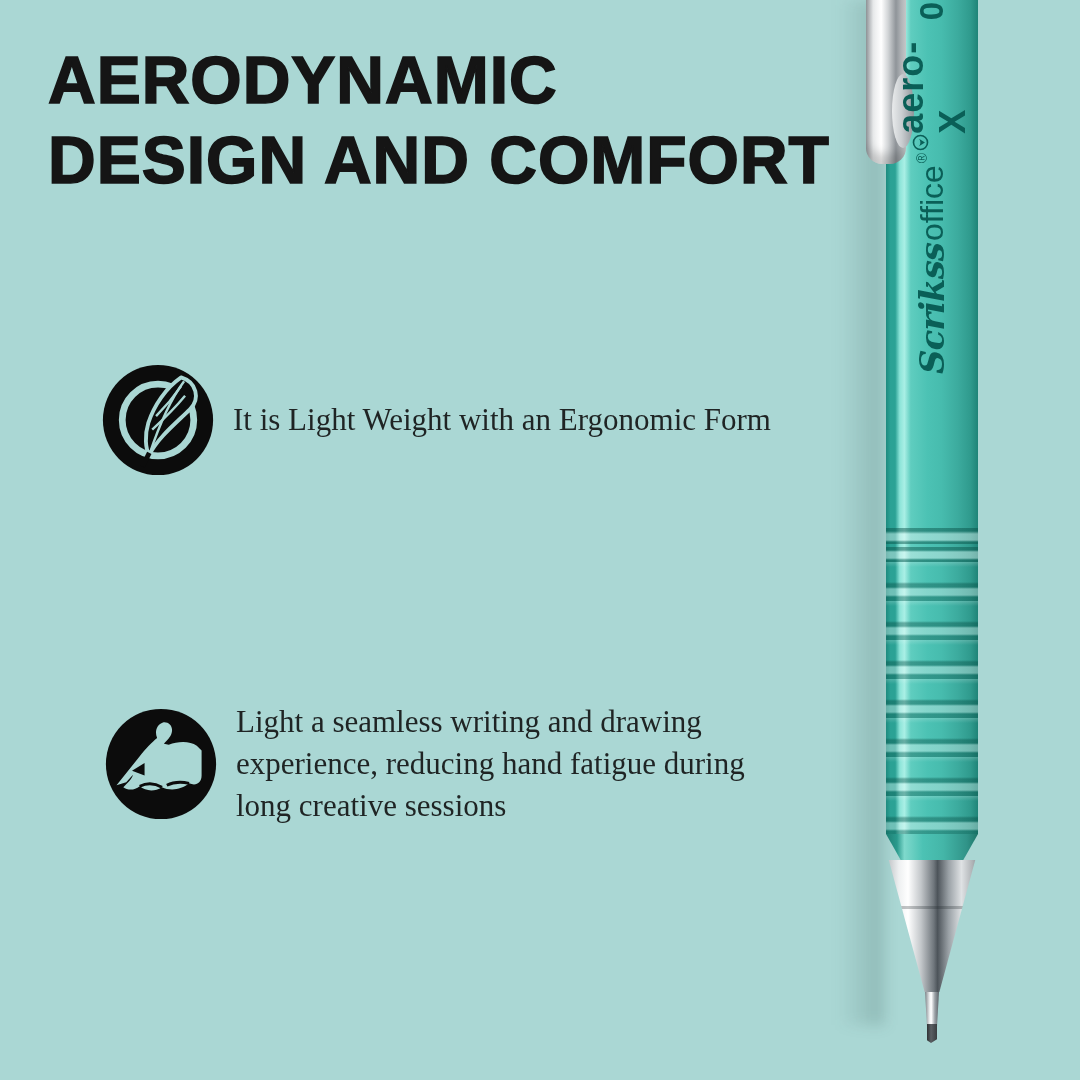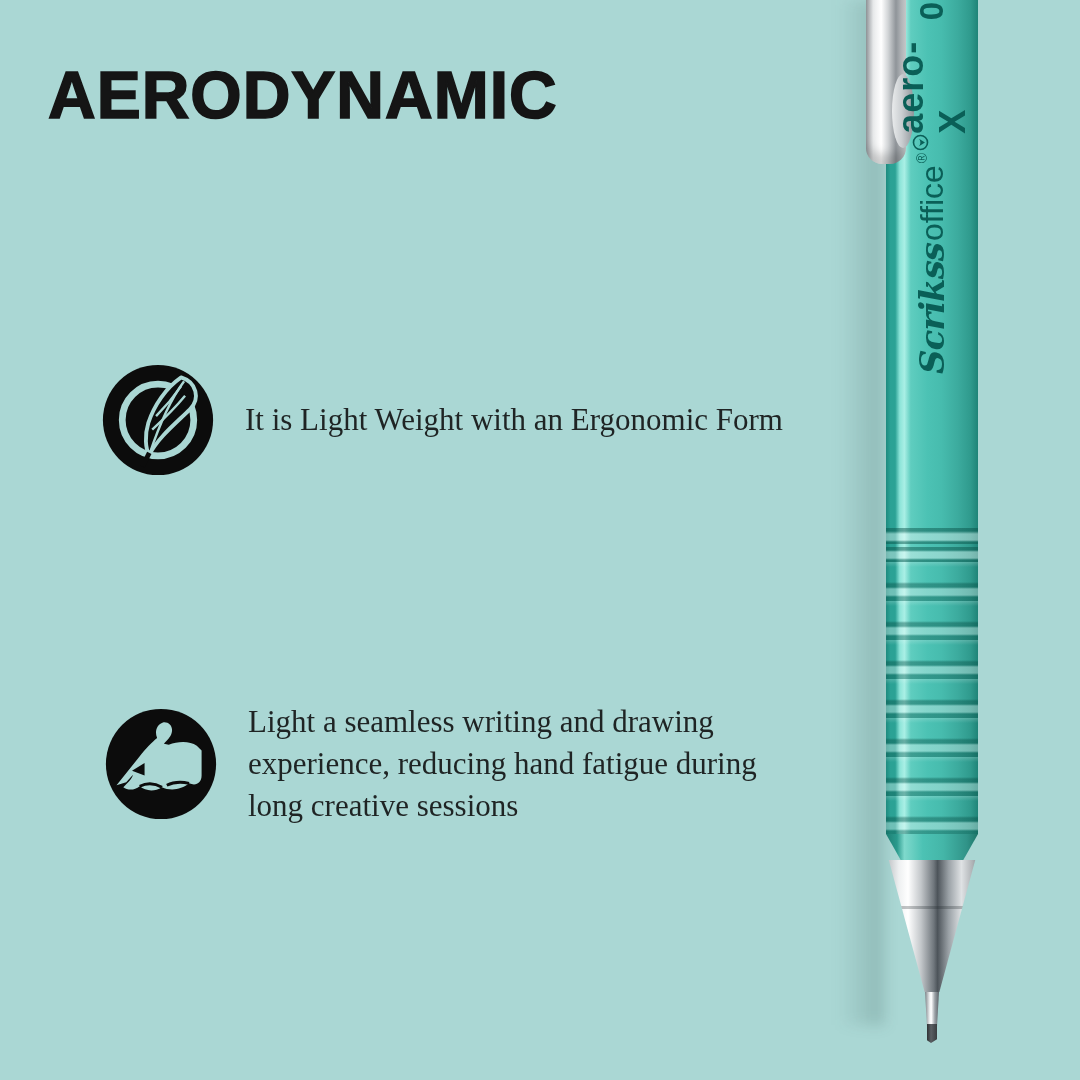--- a/index.html
+++ b/index.html
@@ -1,29 +1,29 @@
 <!DOCTYPE html>
 <html><head>
 <meta charset="utf-8">
 <style>
   html,body{margin:0;padding:0;}
   body{width:1080px;height:1080px;font-family:"Liberation Serif", serif;}
   .canvas{position:relative;width:1080px;height:1080px;background:#aad7d4;overflow:hidden;}
 
   
   .headline{
-    position:absolute;left:48px;top:55px;
+    position:absolute;left:48px;top:40px;
     font-family:"Liberation Sans", sans-serif;
     font-weight:900;font-size:66px;line-height:80px;letter-spacing:1px;
     color:#151515;-webkit-text-stroke:1.6px #151515;
   }
   .headline span{display:block;white-space:nowrap;}
 
   
-  .feature{position:absolute;display:flex;align-items:center;gap:29px;}
+  .feature{position:absolute;display:flex;align-items:center;gap:17px;}
   .feature-1{left:100px;top:362px;}
   .feature-2{left:103px;top:701px;}
   .feature-icon{width:116px;height:116px;flex:0 0 auto;}
   .feature-icon svg{width:116px;height:116px;display:block;}
   .feature-text{
     margin:0;font-size:31px;line-height:42px;color:#1f2424;
     white-space:pre-line;font-family:"Liberation Serif", serif;
   }
 
   
@@ -133,20 +133,21 @@
   .model-name{font-size:36px;letter-spacing:1px;}
   .size-marking{font-size:33px;}
 </style>
 </head>
 <body>
 
 <div class="canvas">
 
   <h1 class="headline" style="margin:0;">
     <span>AERODYNAMIC</span>
+    <span>DESIGN AND COMFORT</span>
   </h1>
 
   <div class="feature feature-1">
     <span class="feature-icon">
       <svg viewBox="0 0 120 120" aria-hidden="true">
         <circle cx="60" cy="60" r="57" fill="#0c0c0c"></circle>
         <circle cx="60" cy="60" r="37" fill="none" stroke="#aad7d4" stroke-width="7"></circle>
         <path d="M84,16 C100,21 104,38 93,49 C80,62 60,78 51,96 C47,90 46,76 50,63 C56,45 68,27 84,16 Z" fill="#0c0c0c" stroke="#aad7d4" stroke-width="4" stroke-linejoin="round"></path>
         <path d="M51,96 C59,72 72,40 87,20" stroke="#aad7d4" stroke-width="2.5" fill="none"></path>
         <path d="M58,56 C68,46 77,35 84,25" stroke="#aad7d4" stroke-width="2.5" fill="none"></path>

